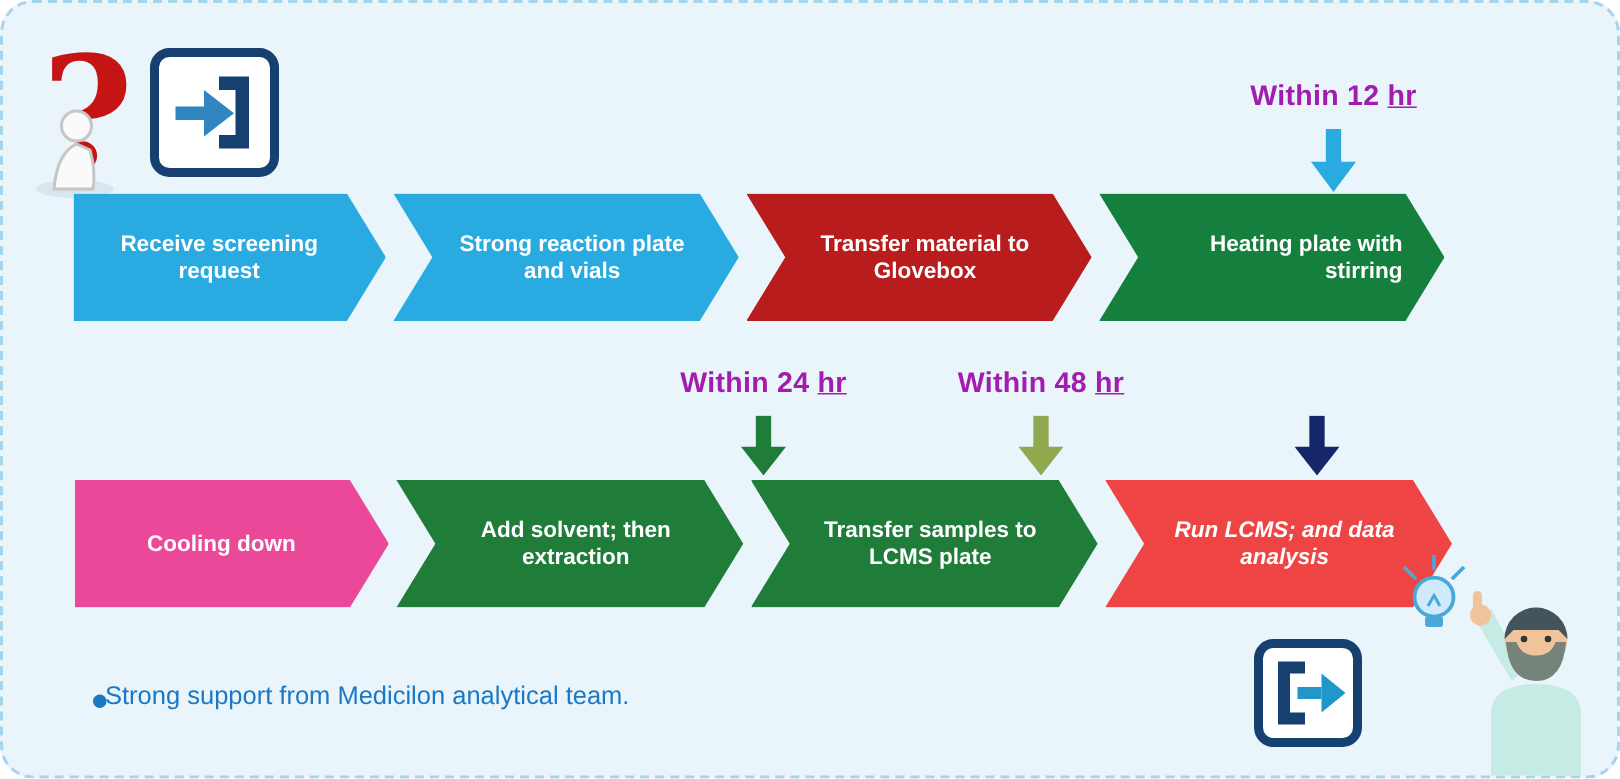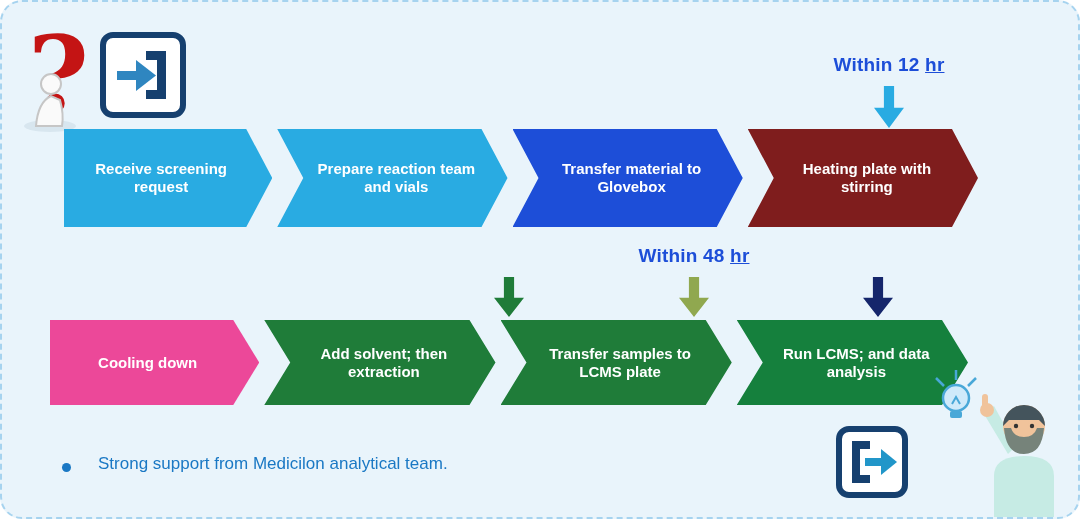--- a/index.html
+++ b/index.html
@@ -9,48 +9,48 @@
   .canvas {
     position:relative; width:1080px; height:519px;
     background:#e9f4fb;
     border:2px dashed #a6d3ef;
     border-radius:22px;
     overflow:hidden;
   }
 
   
   .row { position:absolute; display:flex; gap:5px; }
-  .row1 { left:62px; top:127px; width:914px; height:98px; }
+  .row1 { left:47px; top:127px; width:914px; height:85px; }
   .row2 { left:48px; top:318px; width:918px; height:85px; }
 
   .chev {
     flex:1; display:flex; align-items:center; justify-content:center;
     color:#ffffff; font-weight:bold; font-size:15px; line-height:1.18;
     text-align:center; padding:0 28px 0 36px;
     clip-path: polygon(0 0, calc(100% - 26px) 0, 100% 50%, calc(100% - 26px) 100%, 0 100%, 26px 50%);
   }
   .chev.first {
     clip-path: polygon(0 0, calc(100% - 26px) 0, 100% 50%, calc(100% - 26px) 100%, 0 100%);
     padding:0 28px 0 14px;
   }
 
   
   .ann-label {
     position:absolute; width:180px; text-align:center;
-    font-size:19px; font-weight:bold; color:#1d4ed8; letter-spacing:.2px;
+    font-size:19px; font-weight:bold; color:#a21caf; letter-spacing:.2px;
   }
   .ann-label .unit { text-decoration:underline; }
   .down-arrow {
     position:absolute; width:30px; height:42px;
     clip-path: polygon(33% 0, 67% 0, 67% 52%, 100% 52%, 50% 100%, 0 52%, 33% 52%);
   }
 
   
   .bullet-dot { position:absolute; left:60px; top:461px; width:9px; height:9px; border-radius:50%; }
-  .bullet-text { position:absolute; left:96px; top:452px; font-size:17px; }
+  .bullet-text { position:absolute; left:68px; top:452px; font-size:17px; }
 
   
   .art { position:absolute; }
   #qmark-art   { left:4px;  top:20px;  width:112px; height:112px; }
   #enter-art   { left:96px; top:28px;  width:90px;  height:90px; }
   #exit-art    { left:833px;top:423px; width:74px;  height:74px; }
   #idea-art    { left:922px;top:356px; width:152px; height:160px; }
 </style>
 </head>
 <body>
@@ -73,57 +73,61 @@
       <rect x="19" y="41" width="19" height="9" fill="#2f86c0"></rect>
       <polygon points="38,30 58,45.5 38,61" fill="#2f86c0"></polygon>
     </svg>
   </div>
 
   <div class="row row1">
     <div class="chev first" style="background: rgb(41, 171, 226);">
       <span>Receive screening request</span>
     </div>
     <div class="chev" style="background: rgb(41, 171, 226);">
-      <span>Prepare reaction team and vials</span>
+      <span>Strong reaction plate and vials</span>
     </div>
-    <div class="chev" style="background: #1d4ed8; justify-content: flex-end;">
+    <div class="chev" style="background: #b91c1c; justify-content: flex-end;">
       <span>Transfer material to Glovebox</span>
     </div>
-    <div class="chev" style="background: #7f1d1d;">
+    <div class="chev" style="background: #15803d; text-align: right;">
       <span>Heating plate with stirring</span>
     </div>
   </div>
 
   <div class="ann-label" style="left:797px; top:52px;">
     <span>Within 12</span>
     <span class="unit">hr</span>
   </div>
   <div class="down-arrow" style="left: 872px; top: 84px; height: 42px; background: rgb(41, 171, 226);"></div>
 
+  <div class="ann-label" style="left:417px; top:243px;">
+    <span>Within 24</span>
+    <span class="unit">hr</span>
+  </div>
   <div class="down-arrow" style="left: 492px; top: 275px; height: 40px; background: rgb(31, 124, 57);"></div>
 
   <div class="ann-label" style="left:602px; top:243px;">
     <span>Within 48</span>
     <span class="unit">hr</span>
   </div>
   <div class="down-arrow" style="left: 677px; top: 275px; height: 40px; background: rgb(144, 168, 79);"></div>
 
   <div class="down-arrow" style="left: 861px; top: 275px; height: 40px; background: rgb(21, 38, 107);"></div>
 
   <div class="row row2">
     <div class="chev first" style="background: #ec4899;">
       <span>Cooling down</span>
     </div>
     <div class="chev" style="background: rgb(31, 124, 57); justify-content: center;">
       <span>Add solvent; then extraction</span>
     </div>
     <div class="chev" style="background: rgb(31, 124, 57); justify-content: center;">
       <span>Transfer samples to LCMS plate</span>
     </div>
-    <div class="chev" style="background: #15803d;">
+    <div class="chev" style="background: #ef4444; font-style: italic;">
       <span>Run LCMS; and data analysis</span>
     </div>
   </div>
 
   <div class="bullet-dot" style="background: rgb(26, 120, 196);"></div>
   <div class="bullet-text" style="color: rgb(26, 120, 196);">Strong support from Medicilon analytical team.</div>
 
   <div class="art" id="exit-art">
     <svg viewBox="0 0 74 74" width="74" height="74">
       <rect x="4" y="4" width="66" height="66" rx="10" fill="#ffffff" stroke="#16406f" stroke-width="6"></rect>

